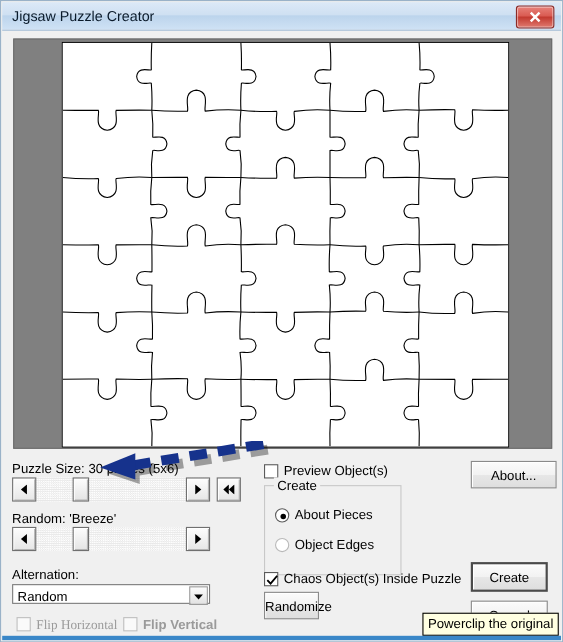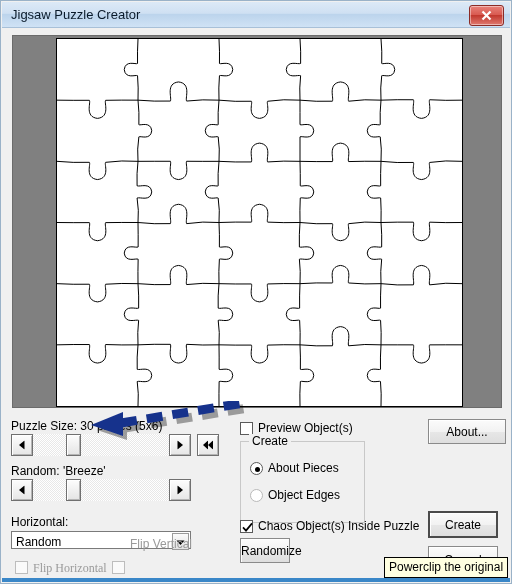--- a/index.html
+++ b/index.html
@@ -253,38 +253,38 @@
     <div class="sb-thumb" style="left:55px;"></div>
     <div class="sb-btn" style="left:158px;">
       <span>
         <svg width="8" height="9" viewBox="0 0 8 9">
             <path d="M1.5 0 L1.5 9 L7 4.5 Z" fill="#000"></path>
           </svg>
       </span>
     </div>
   </div>
 
-  <div class="lbl" style="left:10px;top:514px;">Horizontal:</div>
+  <div class="lbl" style="left:10px;top:514px;">Alternation:</div>
 
   <div class="combo">
     <div class="combo-text">Random</div>
     <div class="combo-arrow">
       <span>
         <svg width="9" height="6" viewBox="0 0 9 6">
             <path d="M0.5 0.5 L8.5 0.5 L4.5 5 Z" fill="#000"></path>
           </svg>
       </span>
     </div>
   </div>
 
   <div class="cb-box dim" style="left:14px;top:560px;"></div>
   <div class="lbl dim" style="left:32px;top:560px;font-family:Liberation Serif, serif;">Flip Horizontal</div>
 
   <div class="cb-box dim" style="left:111px;top:560px;"></div>
-  <div class="lbl dim" style="left:129px;top:536px;">Flip Vertical</div>
+  <div class="lbl dim" style="left:129px;top:560px;font-weight:bold;">Flip Vertical</div>
 
   <div class="cb-box" style="left:239px;top:421px;"></div>
   <div class="lbl" style="left:257px;top:420px;">Preview Object(s)</div>
 
   <div class="groupbox"></div>
   <div class="group-title">Create</div>
 
   <div class="rd-box" style="left:249px;top:461px;">
     <div class="rd-dot"></div>
   </div>

